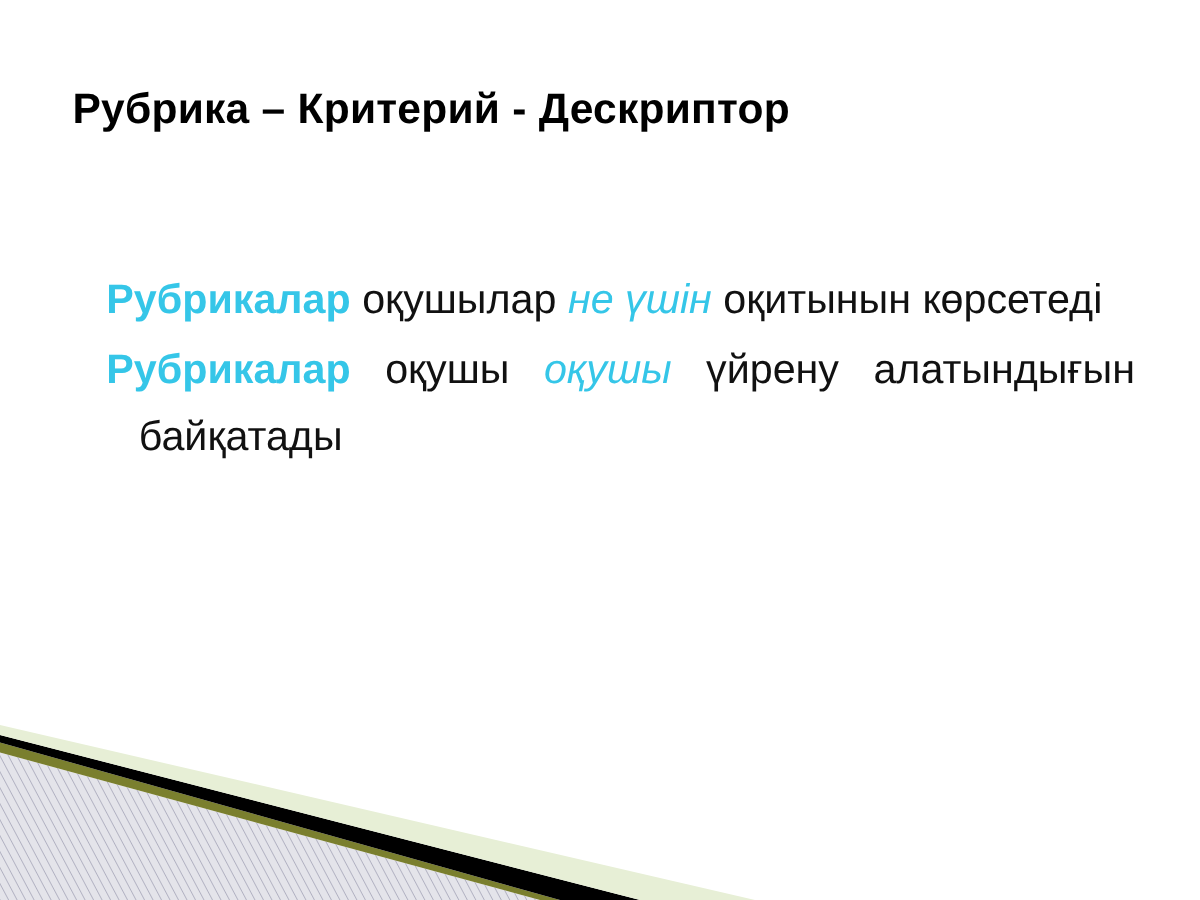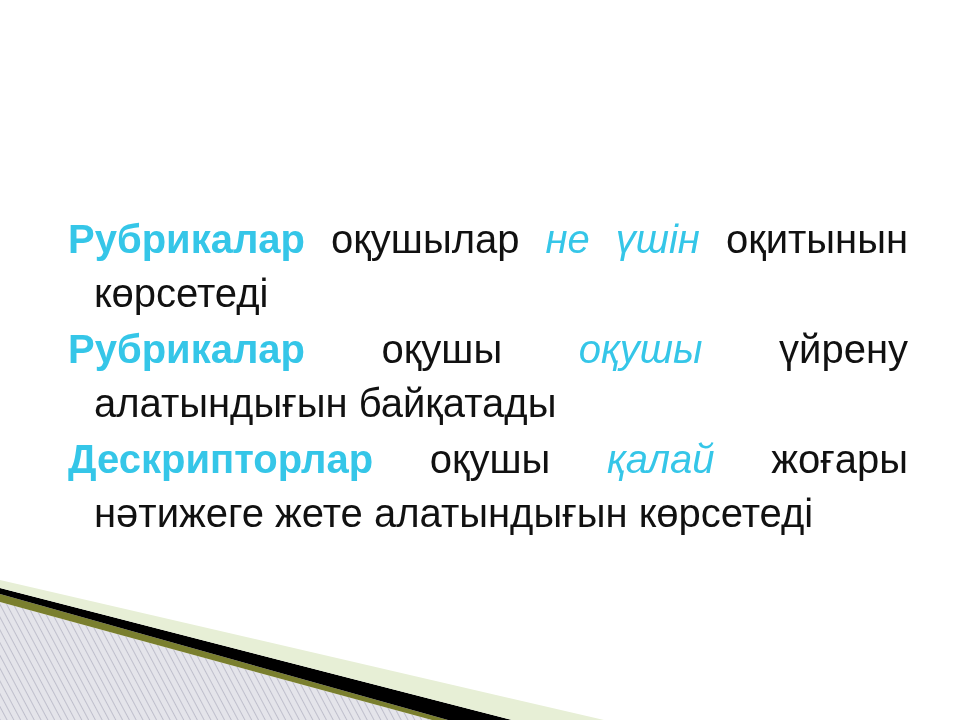--- a/index.html
+++ b/index.html
@@ -33,24 +33,24 @@
   
   #body-block {
     position: absolute;
     left: 68px;
     top: 212px;
     width: 840px;
   }
   .para {
     text-align: justify;
     text-align-last: left;
-    font-size: 40px;
+    font-size: 33px;
     line-height: 54px;
     color: #111111;
-    margin: 0 0 2px 0;
+    margin: 0 0 2px 17px;
     text-indent: 0;
     padding-left: 26px;
     position: relative;
   }
   .para > .firstword-wrap {
     margin-left: -26px;
   }
   .kw {
     color: #35C6E8;
     font-weight: bold;
@@ -74,34 +74,32 @@
     width: 960px;
     height: 140px;
     pointer-events: none;
   }
 </style>
 </head>
 <body>
 
 <div id="slide">
 
+  <div id="slide-title">Рубрика – Критерий - Дескриптор</div>
 
   <div id="body-block">
 
     <p class="para">
       <span class="firstword-wrap"><span class="kw">Рубрикалар</span></span><span class="plain"> оқушылар </span><span class="em">не үшін</span><span class="plain"> оқитынын көрсетеді</span>
     </p>
 
     <p class="para">
       <span class="firstword-wrap"><span class="kw">Рубрикалар</span></span><span class="plain"> оқушы </span><span class="em">оқушы</span><span class="plain"> үйрену алатындығын байқатады</span>
     </p>
 
-    <p class="para">
-      <span class="firstword-wrap"><span class="kw">Дескрипторлар</span></span><span class="plain"> оқушы </span><span class="em">қалай</span><span class="plain"> жоғары нәтижеге жете алатындығын көрсетеді</span>
-    </p>
 
   </div>
 
   <svg id="decor" viewBox="0 0 960 140" preserveAspectRatio="none">
     <defs>
       <pattern id="hatch" width="6" height="6" patternUnits="userSpaceOnUse" patternTransform="rotate(-28)">
         <rect width="6" height="6" fill="#E4E4EA"></rect>
         <path d="M0,0 L0,6" stroke="#A0A0B4" stroke-width="1.1"></path>
       </pattern>
     </defs>

